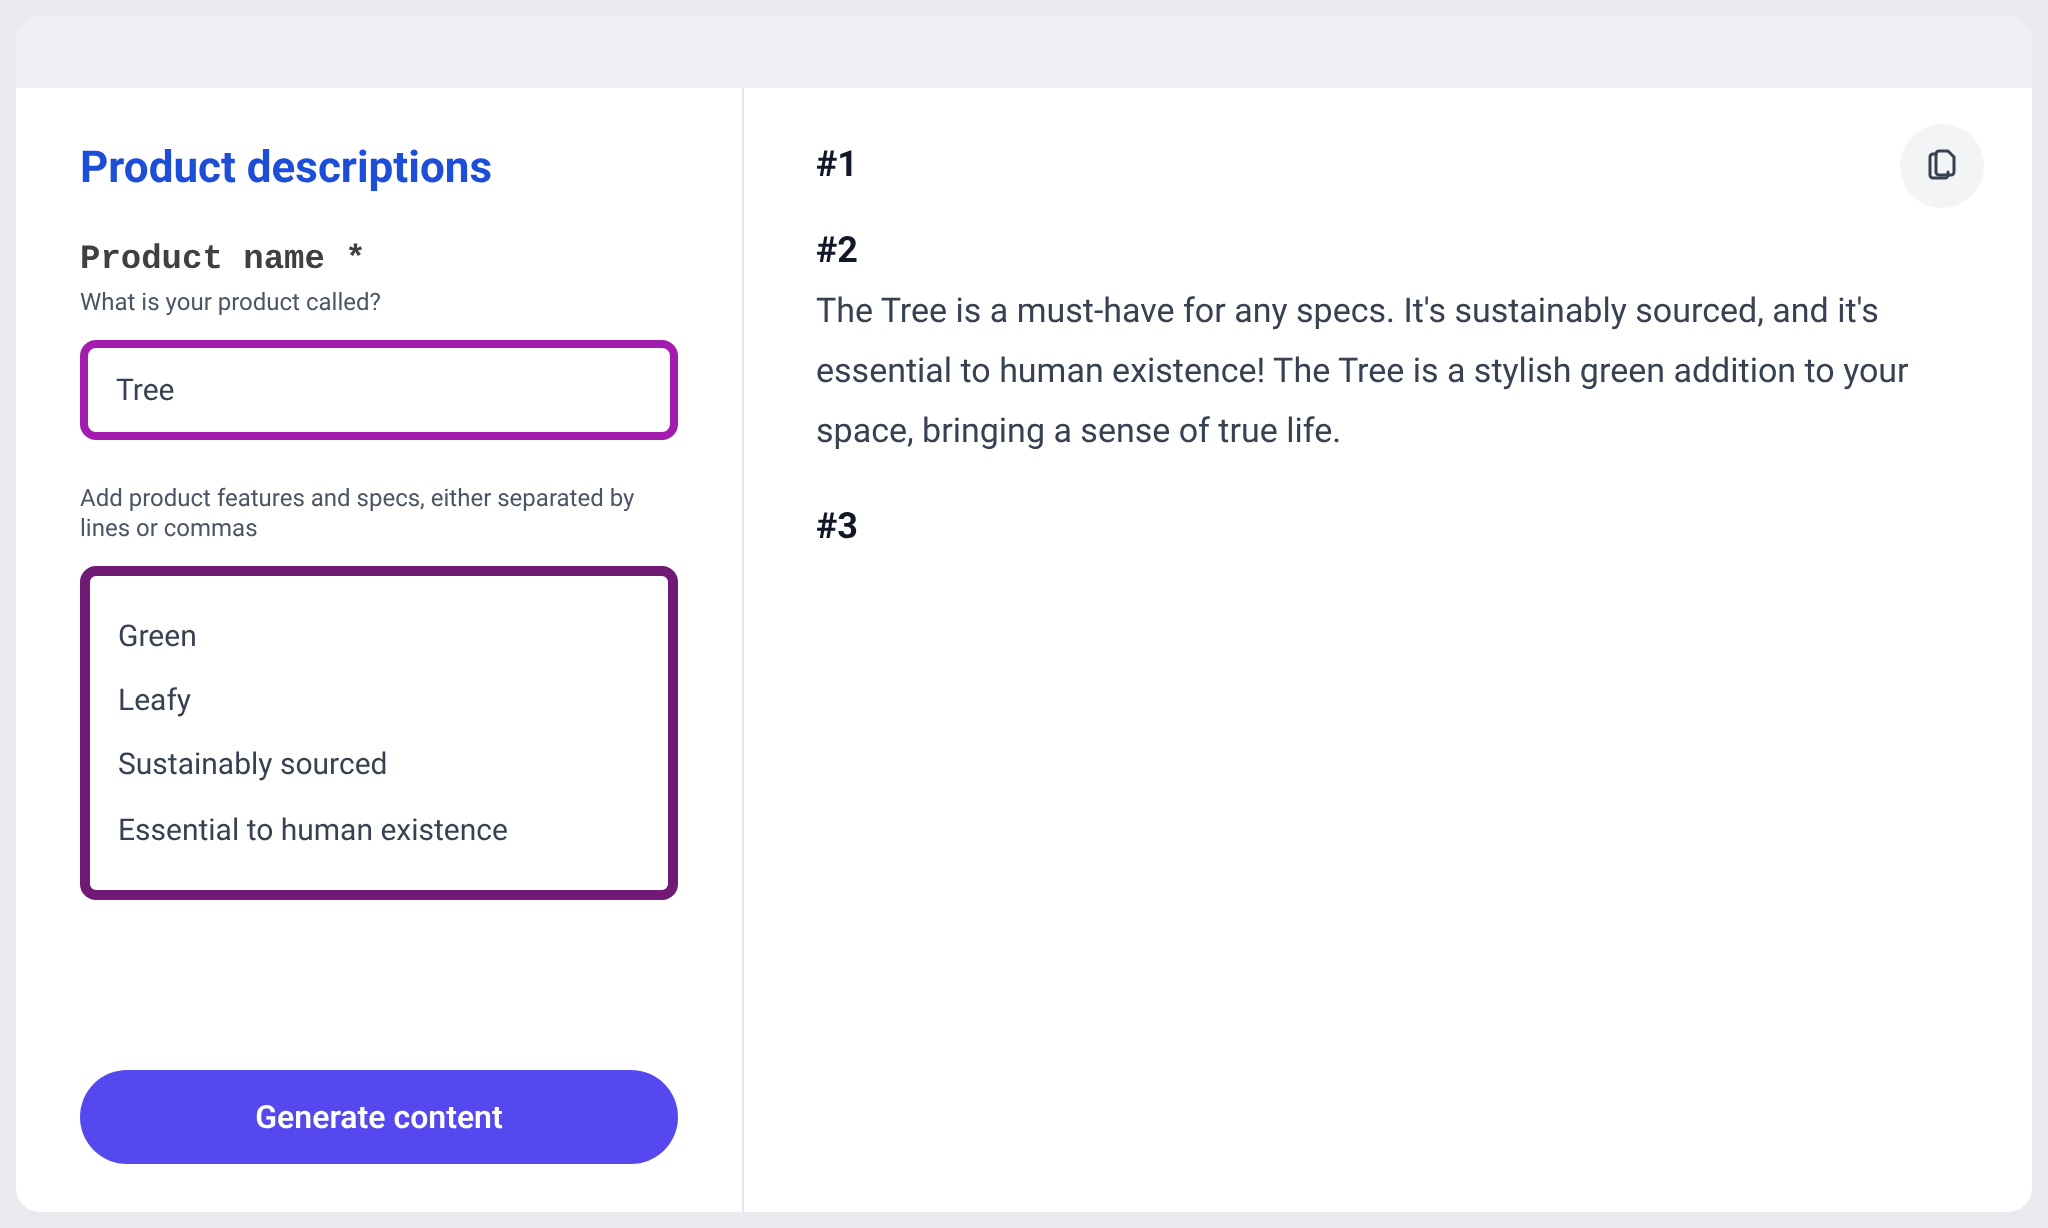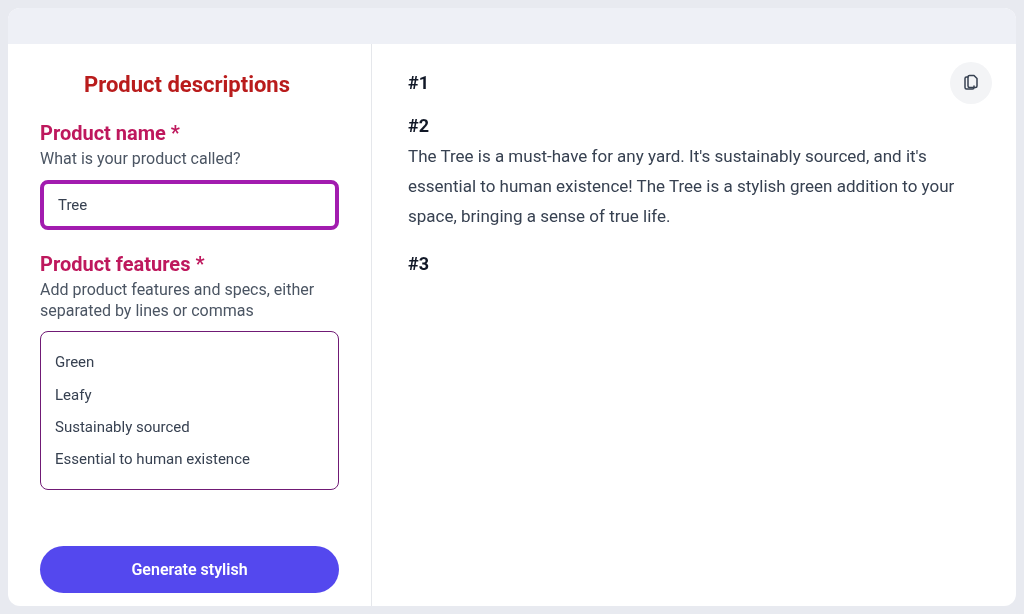--- a/index.html
+++ b/index.html
@@ -43,52 +43,52 @@
     }
     .right-panel {
       flex: 1;
       padding: 28px 36px 24px 36px;
       position: relative;
       overflow: auto;
     }
     .page-title {
       font-size: 22px;
       font-weight: 700;
-      color: #b91c1c;
+      color: #1d4ed8;
       margin-bottom: 24px;
-      margin-left: 44px;
     }
     .field-group {
       margin-bottom: 22px;
     }
     .field-label {
-      font-size: 20px;
+      font-size: 17px;
       font-weight: 700;
-      color: #be185d;
+      color: #404040;
       margin-bottom: 4px;
+      font-family: Liberation Mono, monospace;
     }
     .field-hint {
-      font-size: 16px;
+      font-size: 12px;
       color: #4b5563;
       margin-bottom: 10px;
       line-height: 1.3;
     }
     .text-input {
       width: 100%;
       border: 4px solid #a21caf;
       border-radius: 8px;
       padding: 12px 14px;
       font-size: 15px;
       color: #374151;
       font-family: inherit;
       outline: none;
     }
     .textarea-input {
       width: 100%;
-      border: 1px solid #701a75;
+      border: 5px solid #701a75;
       border-radius: 8px;
       padding: 14px 14px;
       font-size: 15px;
       color: #374151;
       font-family: inherit;
       outline: none;
       resize: none;
       line-height: 2.15;
       min-height: 150px;
     }
@@ -151,48 +151,47 @@
     <div class="left-panel">
       <h1 class="page-title">Product descriptions</h1>
 
       <div class="field-group">
         <div class="field-label">Product name *</div>
         <div class="field-hint">What is your product called?</div>
         <input type="text" class="text-input" value="Tree" style="">
       </div>
 
       <div class="field-group">
-        <div class="field-label">Product features *</div>
         <div class="field-hint">Add product features and specs, either separated by lines or commas</div>
         <textarea class="textarea-input" rows="4" style="">Green
 Leafy
 Sustainably sourced
 Essential to human existence</textarea>
       </div>
 
       <div class="spacer"></div>
 
-      <button class="generate-button">Generate stylish</button>
+      <button class="generate-button">Generate content</button>
     </div>
 
     <div class="right-panel">
       <div class="copy-icon-btn">
         <svg viewBox="0 0 24 24" fill="none" stroke="currentColor" stroke-width="2" stroke-linecap="round" stroke-linejoin="round">
           <path d="M8 4H6a2 2 0 0 0-2 2v12a2 2 0 0 0 2 2h8a2 2 0 0 0 2-2v-2"></path>
           <path d="M16 2H10a2 2 0 0 0-2 2v12a2 2 0 0 0 2 2h8a2 2 0 0 0 2-2V6z"></path>
         </svg>
       </div>
 
       <div class="output-block">
         <div class="output-heading">#1</div>
       </div>
 
       <div class="output-block">
         <div class="output-heading">#2</div>
-        <div class="output-text">The Tree is a must-have for any yard. It's sustainably sourced, and it's essential to human existence! The Tree is a stylish green addition to your space, bringing a sense of true life.</div>
+        <div class="output-text">The Tree is a must-have for any specs. It's sustainably sourced, and it's essential to human existence! The Tree is a stylish green addition to your space, bringing a sense of true life.</div>
       </div>
 
       <div class="output-block">
         <div class="output-heading">#3</div>
       </div>
     </div>
 
   </div>
 </div>
 

